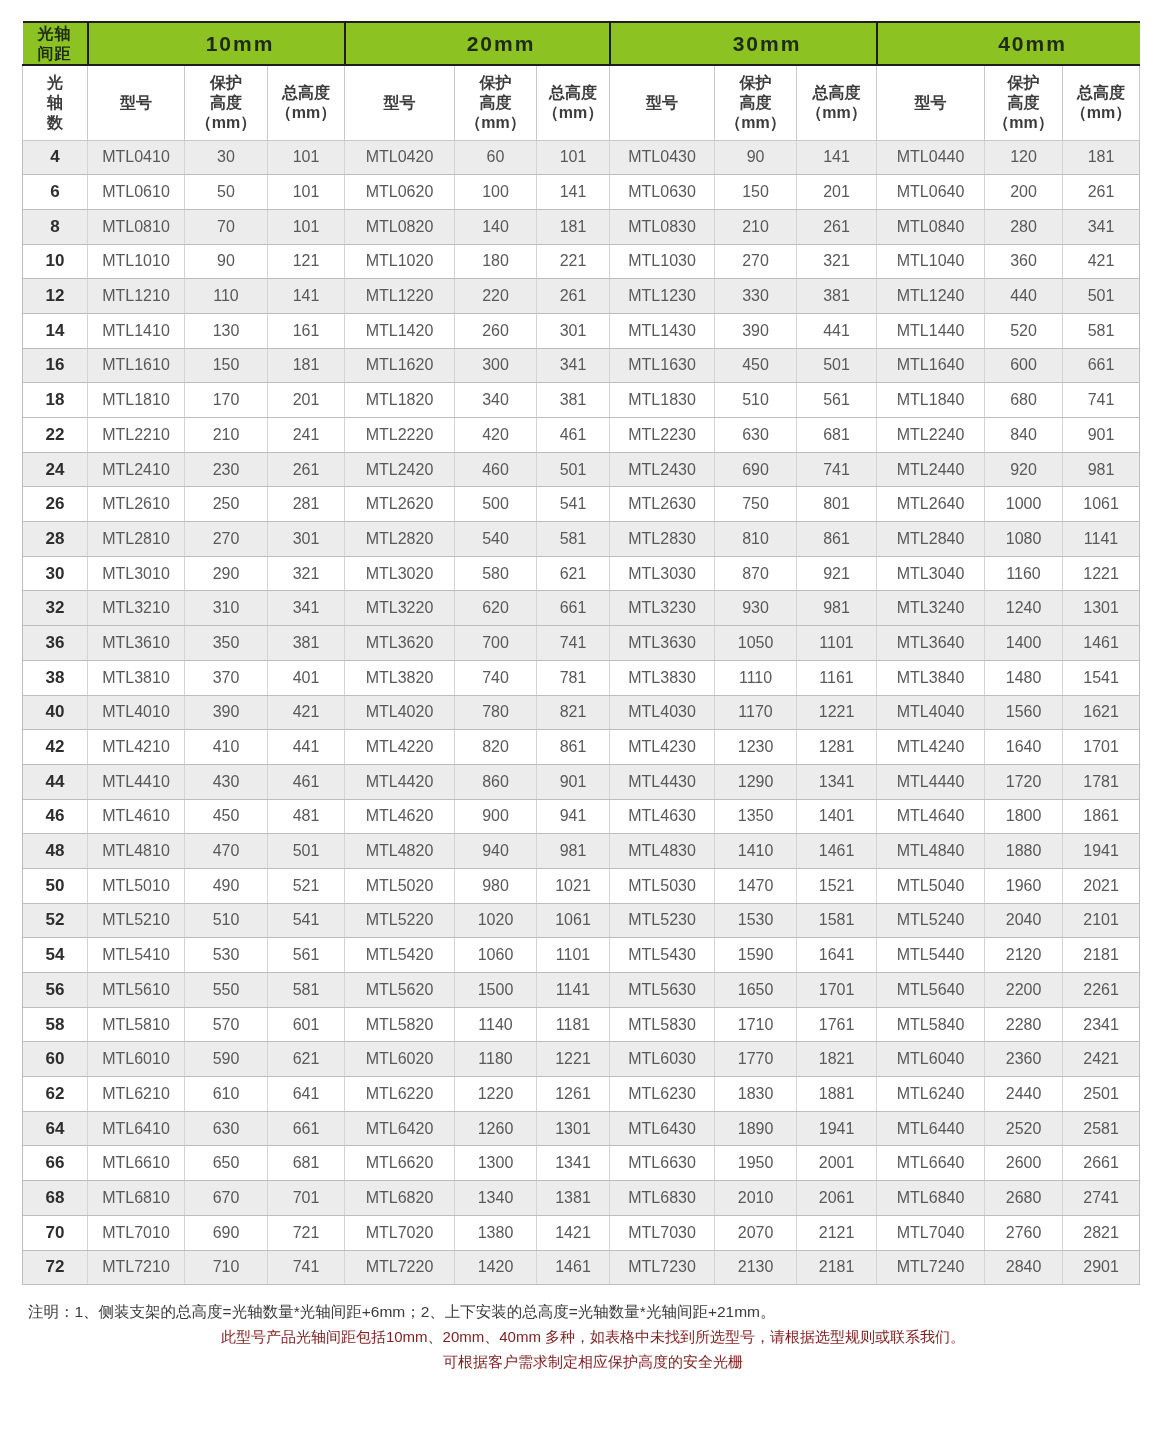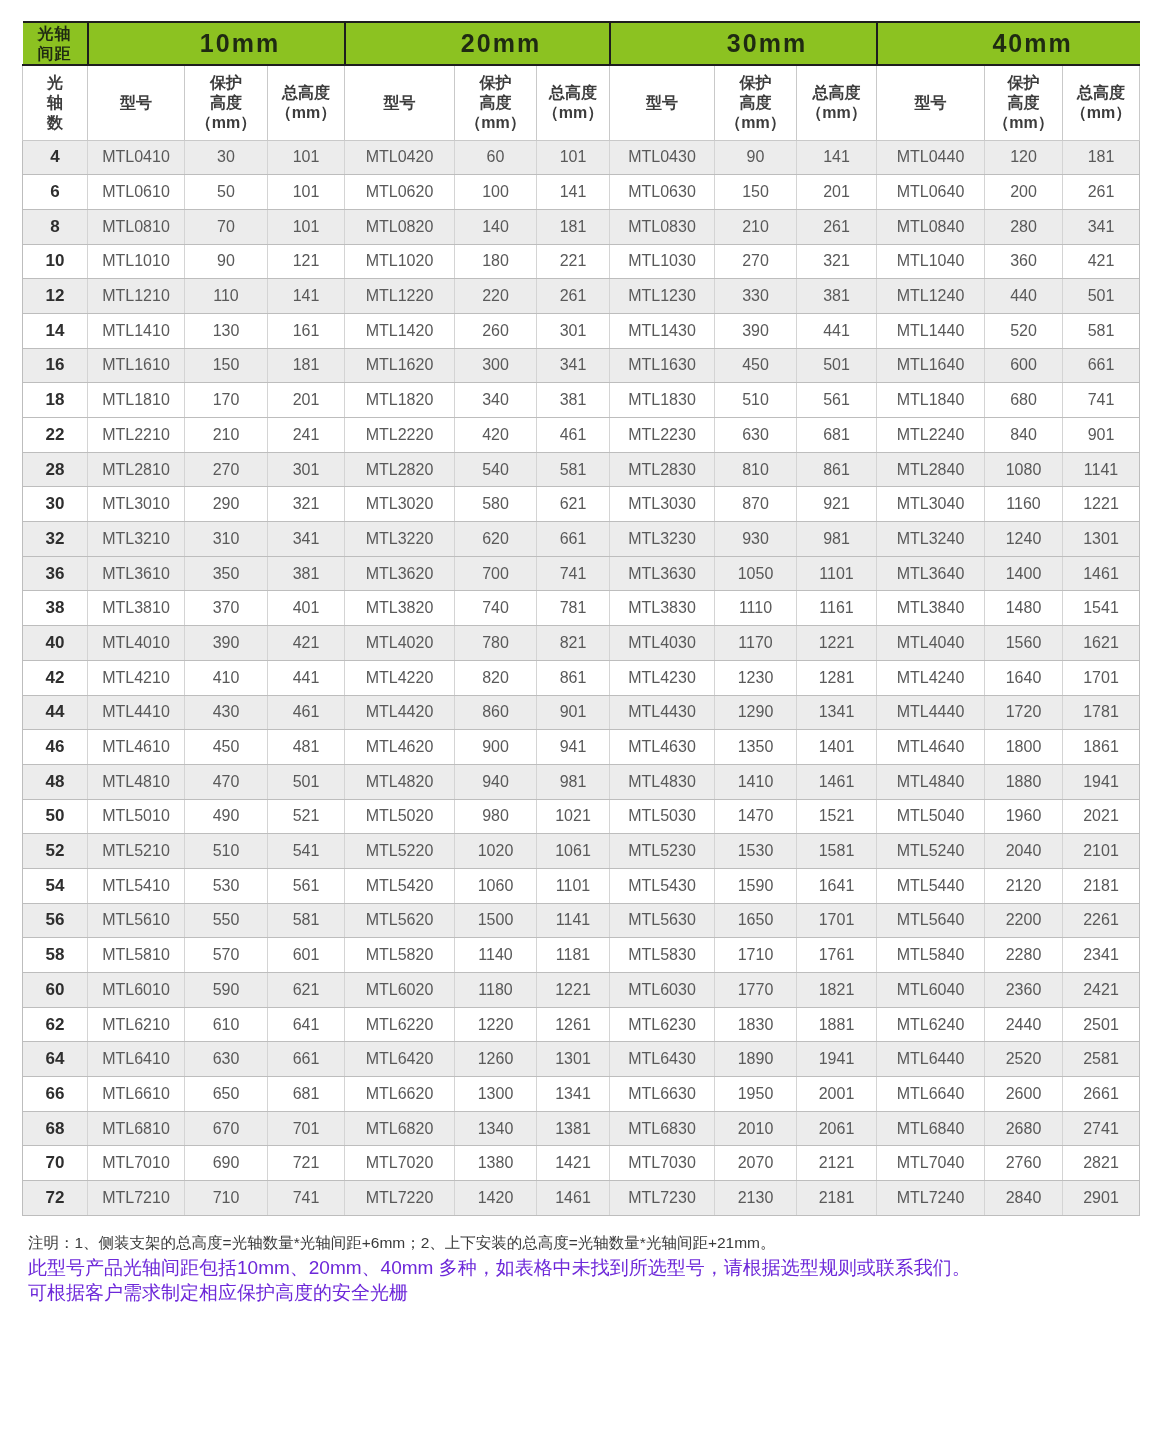--- a/index.html
+++ b/index.html
@@ -21,21 +21,21 @@
   tr.pitch-row th {
     background:#8cc221;
     color:#1f2a12;
     font-weight:bold;
     height:43px;
     border-top:2px solid #1e1e1e;
     border-bottom:2px solid #1e1e1e;
     text-align:center;
     vertical-align:middle;
   }
-  th.pitch-cell { font-size:25px; letter-spacing:2px; border-left:2px solid #1e1e1e;padding-left:48px; }
+  th.pitch-cell { font-size:21px; letter-spacing:2px; border-left:2px solid #1e1e1e;padding-left:48px; }
   th.corner-cell {
     font-size:16px; line-height:1.25; letter-spacing:1px;
     white-space:pre-line;
   }
 
   
   tr.sub-row th {
     background:#ffffff;
     color:#3c3c3c;
     font-weight:bold;
@@ -71,23 +71,24 @@
   tbody td:last-child { border-right:1px solid #bdbdbd; }
 
   
   .notes { margin:14px 0 0 6px; }
   .note-black {
     color:#3a3a3a;
     font-size:15.5px;
     line-height:25px;
   }
   .note-red {
-    color:#6d28d9;
-    font-size:19px;
+    color:#7f1d1d;
+    font-size:15px;
     line-height:25px;
+    text-align:center;
   }
 </style>
 </head>
 <body>
 
 <div class="sheet">
 
   <table class="spec">
     <colgroup>
       <col style="width:65px">
@@ -275,20 +276,50 @@
           <td>420</td>
           <td>461</td>
           <td>MTL2230</td>
           <td>630</td>
           <td>681</td>
           <td>MTL2240</td>
           <td>840</td>
           <td>901</td>
         </tr>
         <tr class="alt">
+          <td class="axes">24</td>
+          <td>MTL2410</td>
+          <td>230</td>
+          <td>261</td>
+          <td>MTL2420</td>
+          <td>460</td>
+          <td>501</td>
+          <td>MTL2430</td>
+          <td>690</td>
+          <td>741</td>
+          <td>MTL2440</td>
+          <td>920</td>
+          <td>981</td>
+        </tr>
+        <tr>
+          <td class="axes">26</td>
+          <td>MTL2610</td>
+          <td>250</td>
+          <td>281</td>
+          <td>MTL2620</td>
+          <td>500</td>
+          <td>541</td>
+          <td>MTL2630</td>
+          <td>750</td>
+          <td>801</td>
+          <td>MTL2640</td>
+          <td>1000</td>
+          <td>1061</td>
+        </tr>
+        <tr class="alt">
           <td class="axes">28</td>
           <td>MTL2810</td>
           <td>270</td>
           <td>301</td>
           <td>MTL2820</td>
           <td>540</td>
           <td>581</td>
           <td>MTL2830</td>
           <td>810</td>
           <td>861</td>

